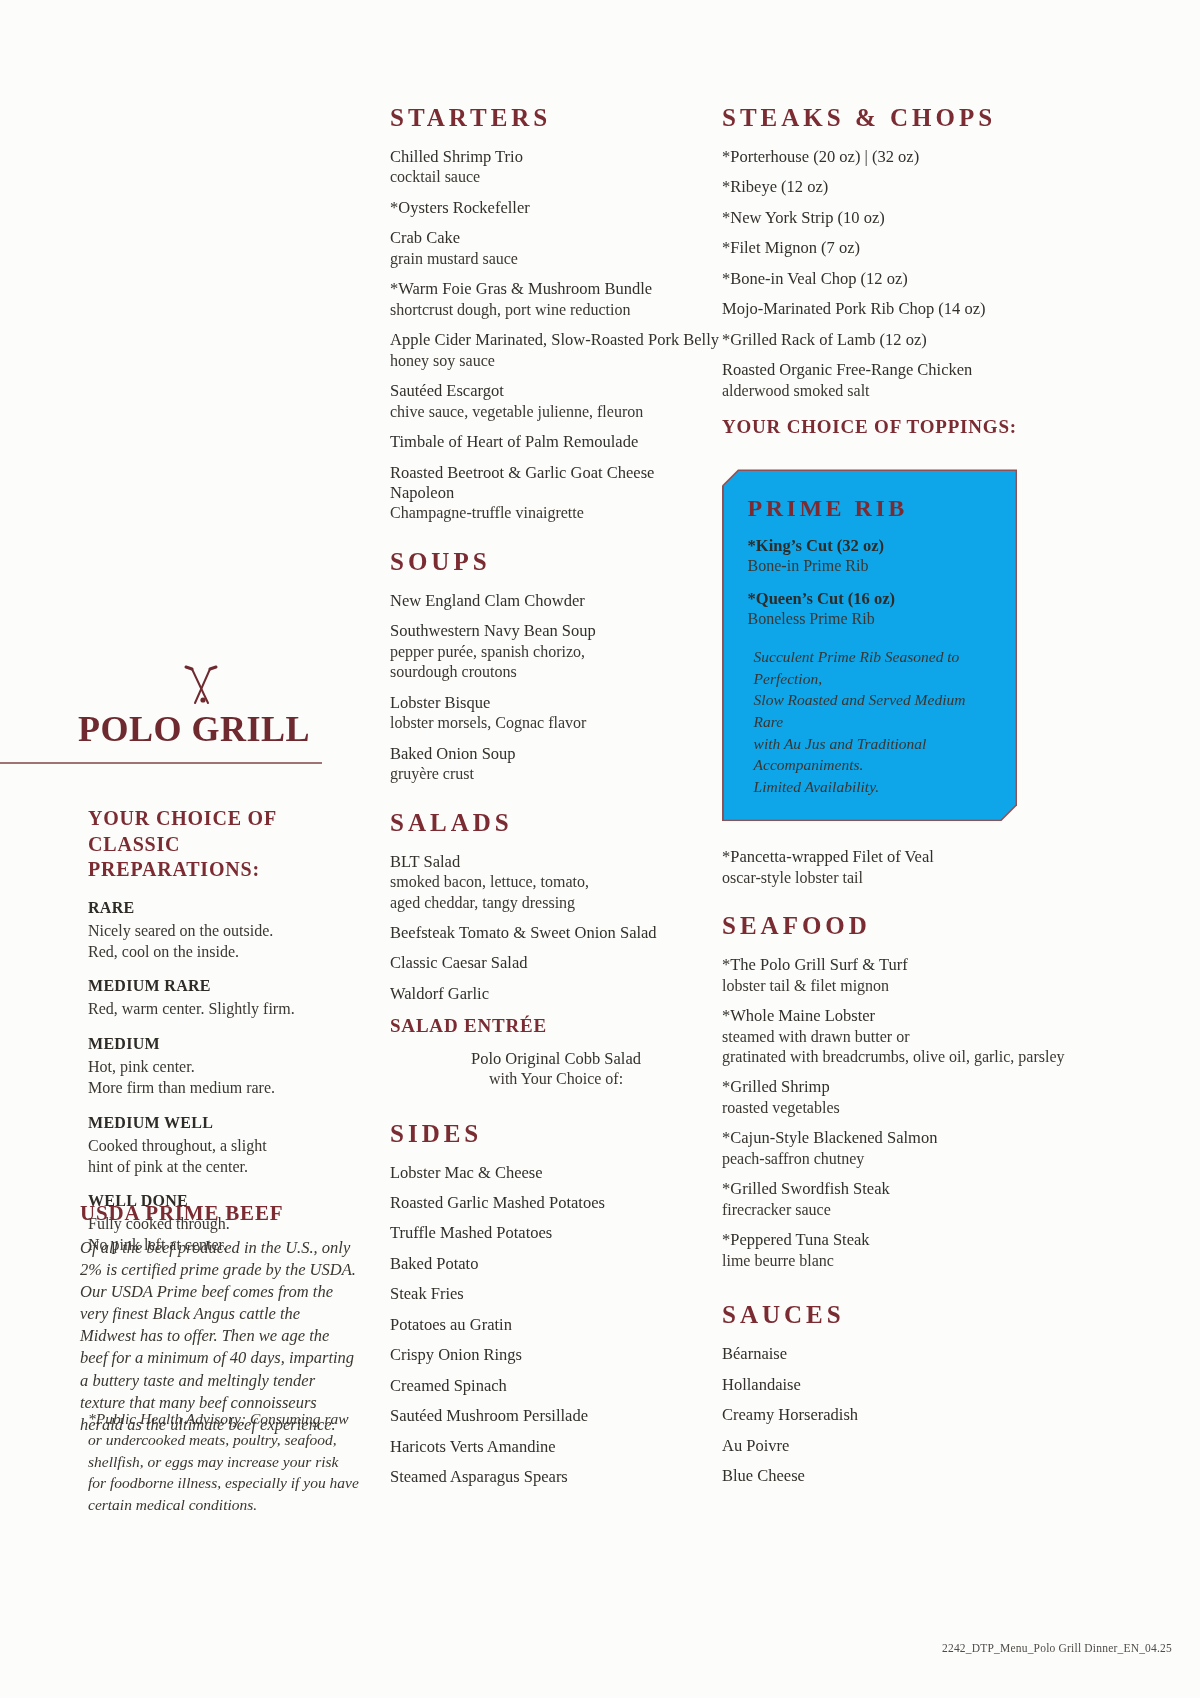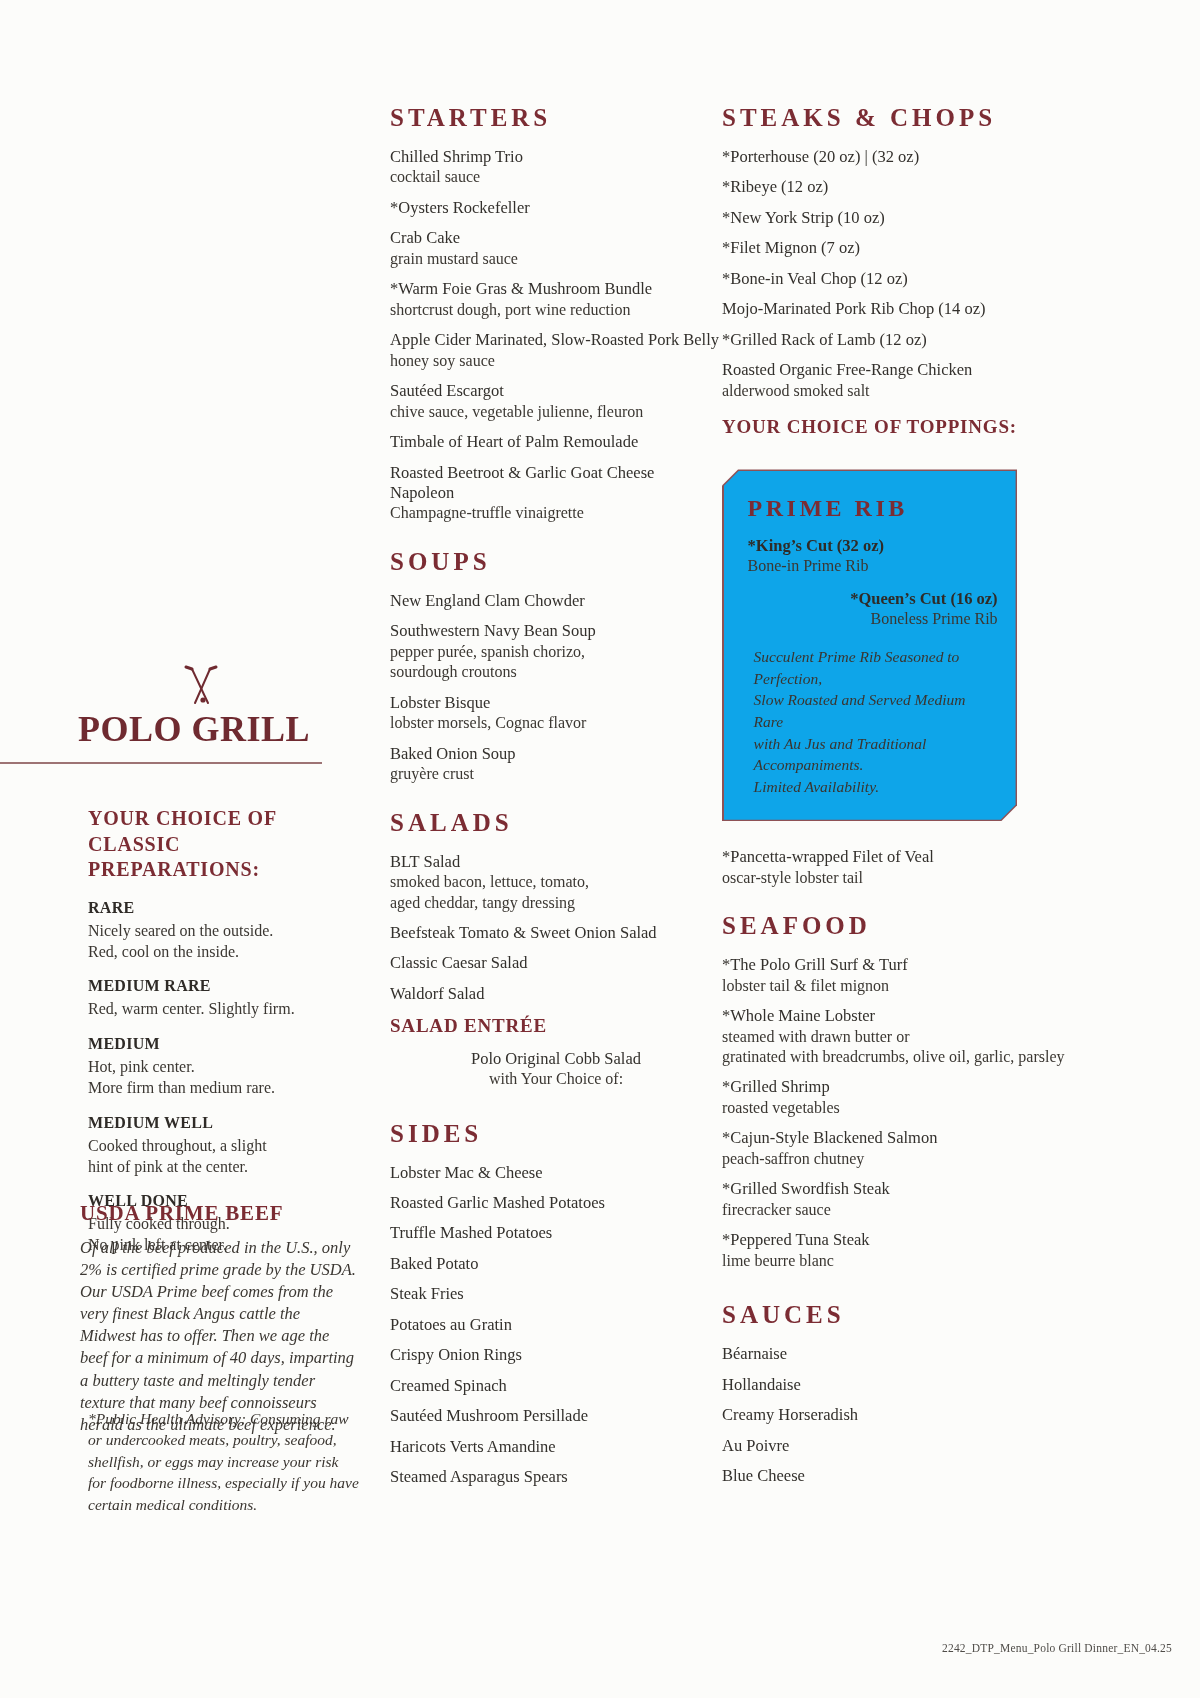--- a/index.html
+++ b/index.html
@@ -199,21 +199,21 @@
       </div>
       <div class="item">
         <div class="item-name pre">Beefsteak Tomato &amp; Sweet Onion Salad</div>
 
       </div>
       <div class="item">
         <div class="item-name pre">Classic Caesar Salad</div>
 
       </div>
       <div class="item">
-        <div class="item-name pre">Waldorf Salad</div>
+        <div class="item-name pre">Waldorf Garlic</div>
 
       </div>
   </section>
 
   <section class="sec">
     <h3 class="subhead">SALAD ENTRÉE</h3>
     <div class="item" style="margin-bottom:8px;text-align:center;">
       <div class="item-name">Polo Original Cobb Salad</div>
       <div class="item-desc">with Your Choice of:</div>
     </div>
@@ -322,21 +322,21 @@
     </div>
   </section>
 
   <div class="prime-box-outer">
     <div class="prime-box-inner">
       <h2 class="prime-title">PRIME RIB</h2>
       <div class="item" style="margin-bottom:12px;">
           <div class="item-name pre">*King’s Cut (32 oz)</div>
           <div class="item-desc pre">Bone-in Prime Rib</div>
         </div>
-        <div class="item" style="margin-bottom:16px;text-align:right;">
+        <div class="item" style="margin-bottom:16px;">
           <div class="item-name pre">*Queen’s Cut (16 oz)</div>
           <div class="item-desc pre">Boneless Prime Rib</div>
         </div>
       <div class="prime-note pre">Succulent Prime Rib Seasoned to Perfection,
 Slow Roasted and Served Medium Rare
 with Au Jus and Traditional Accompaniments.
 Limited Availability.</div>
     </div>
   </div>
 

